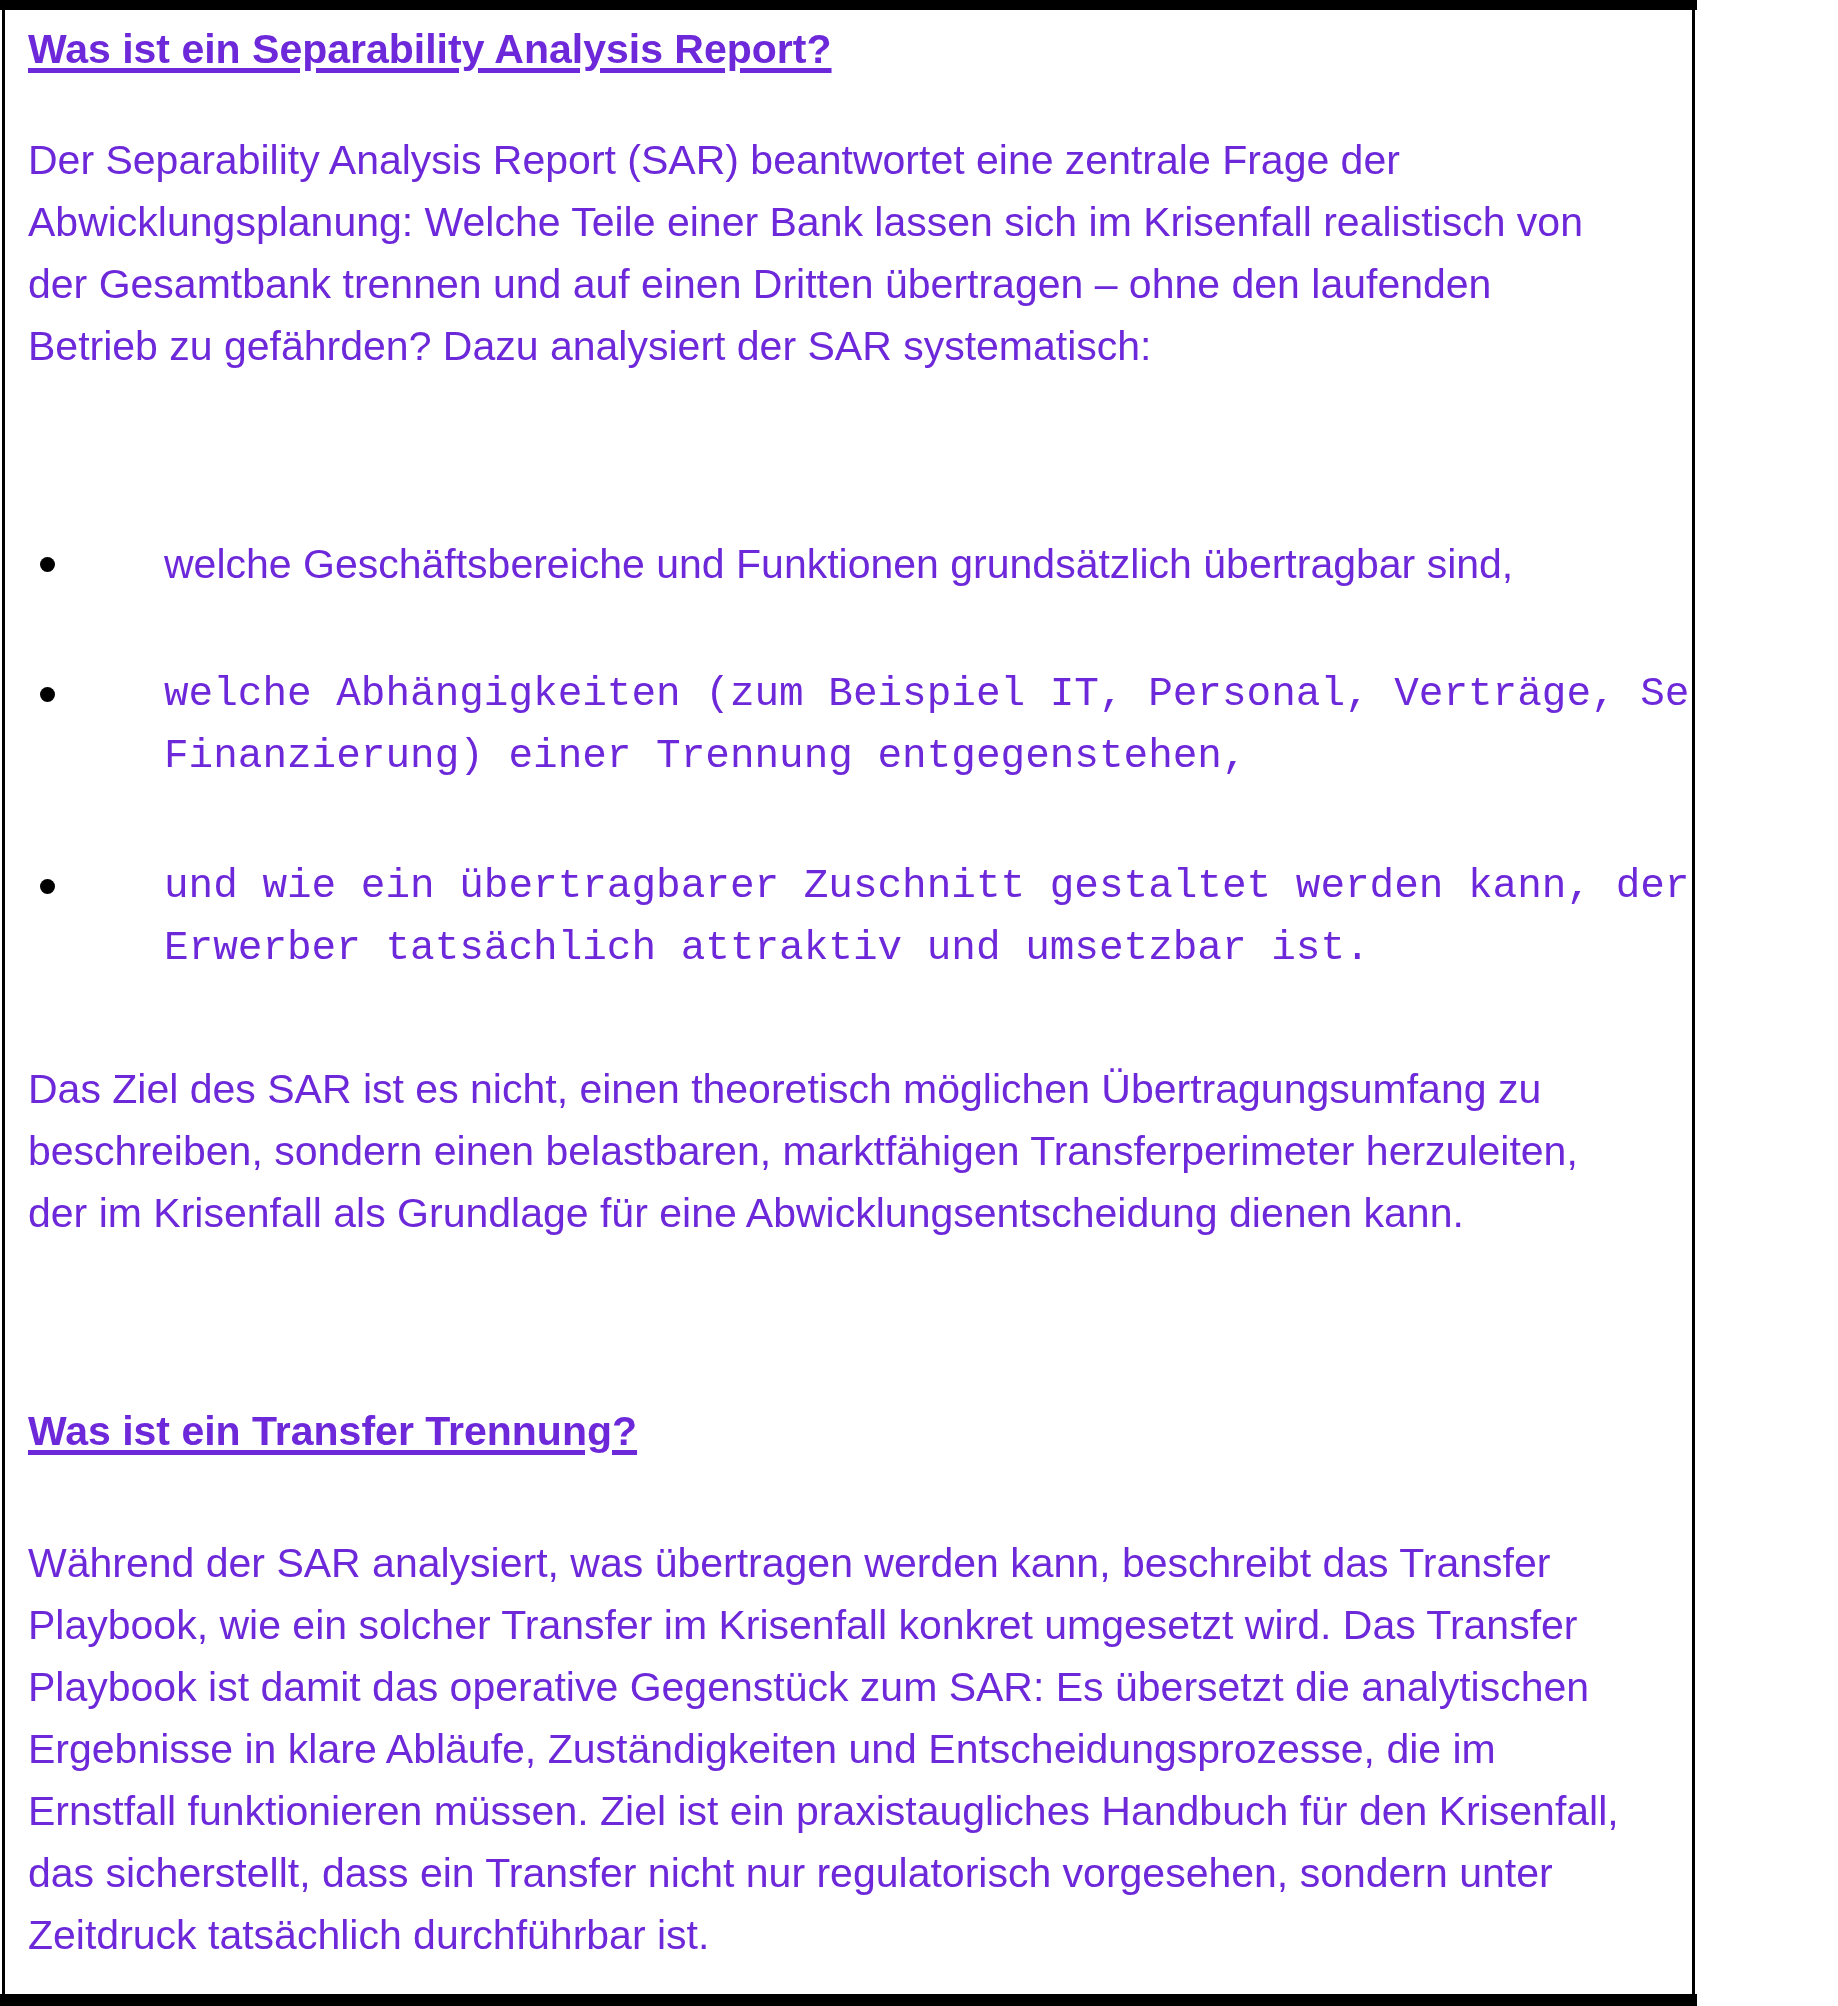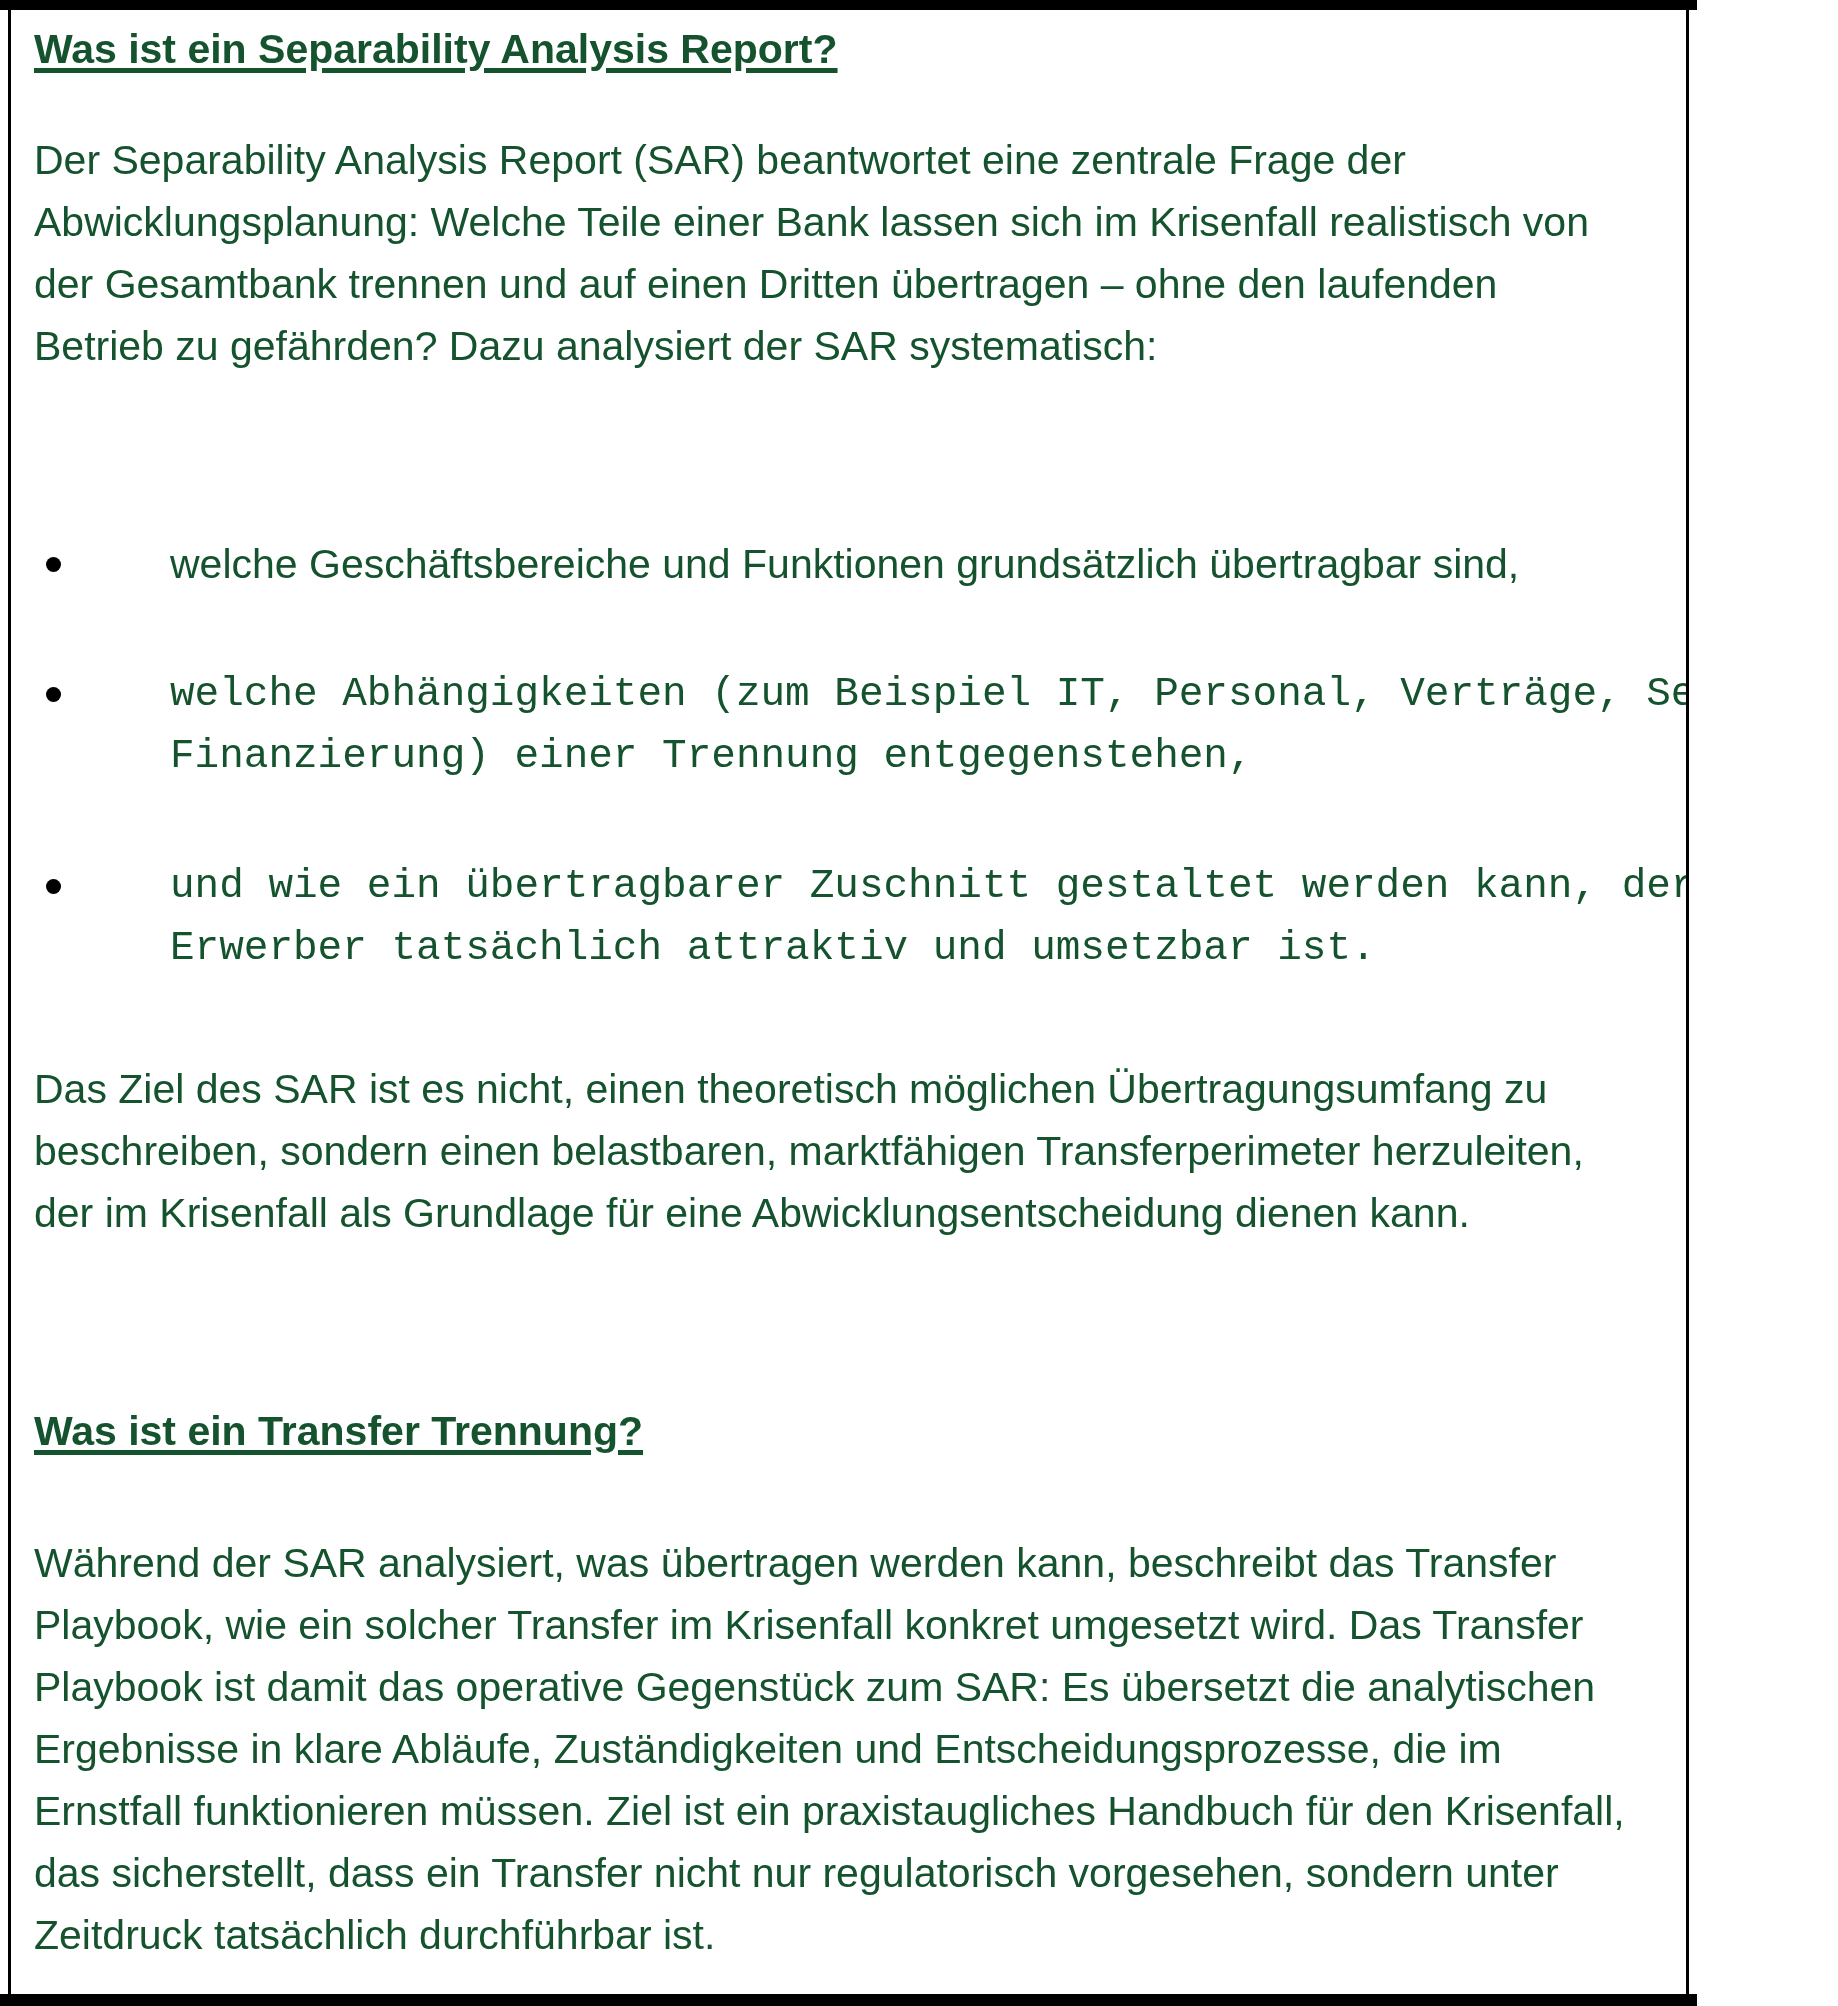--- a/index.html
+++ b/index.html
@@ -8,24 +8,24 @@
     padding: 0;
     background: #ffffff;
   }
   .page {
     position: relative;
     width: 1697px;
     height: 2007px;
     background: #ffffff;
     border-top: 10px solid #000;
     border-bottom: 13px solid #000;
-    padding: 0 8px;
+    padding: 0 2px;
     overflow: hidden;
     font-family: "Liberation Sans", sans-serif;
-    color: #14532d;
+    color: #6d28d9;
   }
   .frame {
     width: 100%;
     height: 100%;
     border-left: 3px solid #000;
     border-right: 3px solid #000;
     padding: 0 15px 0 23px;
     overflow: hidden;
   }
   .doc-heading {

